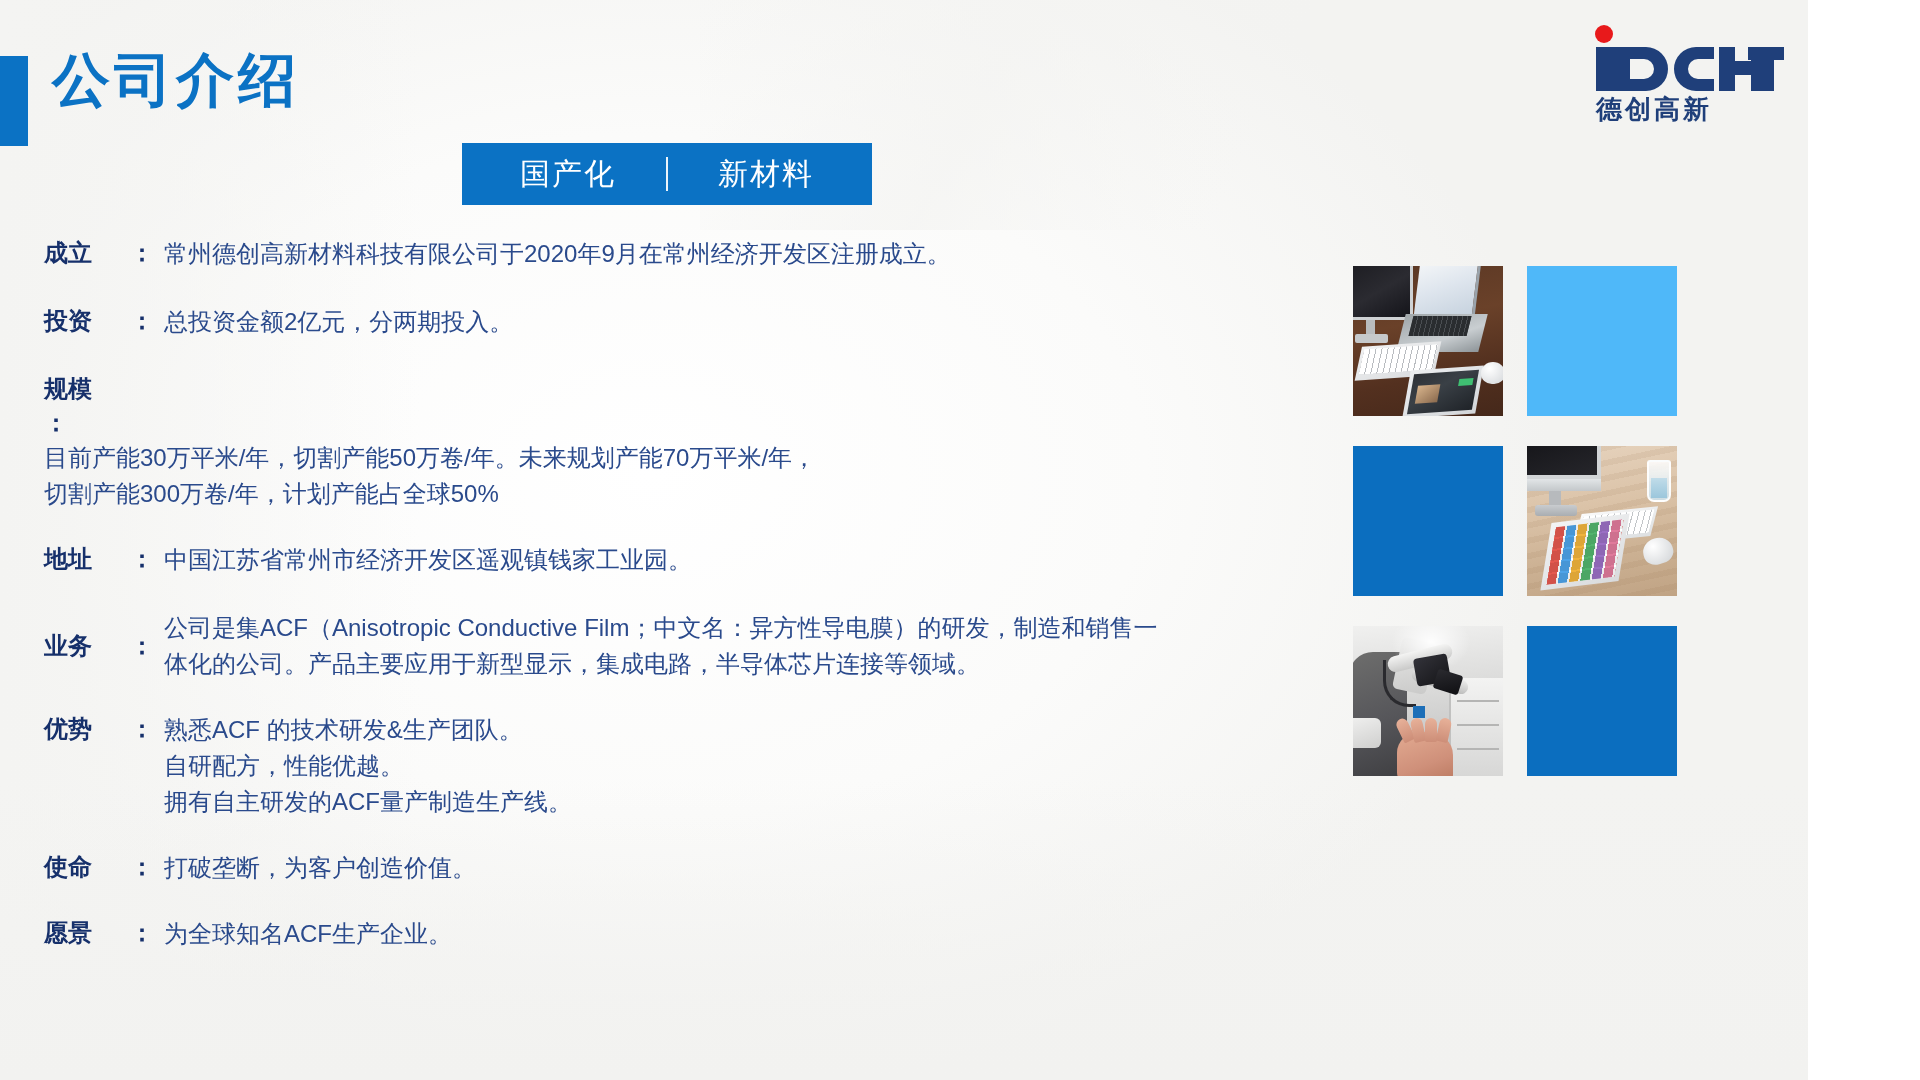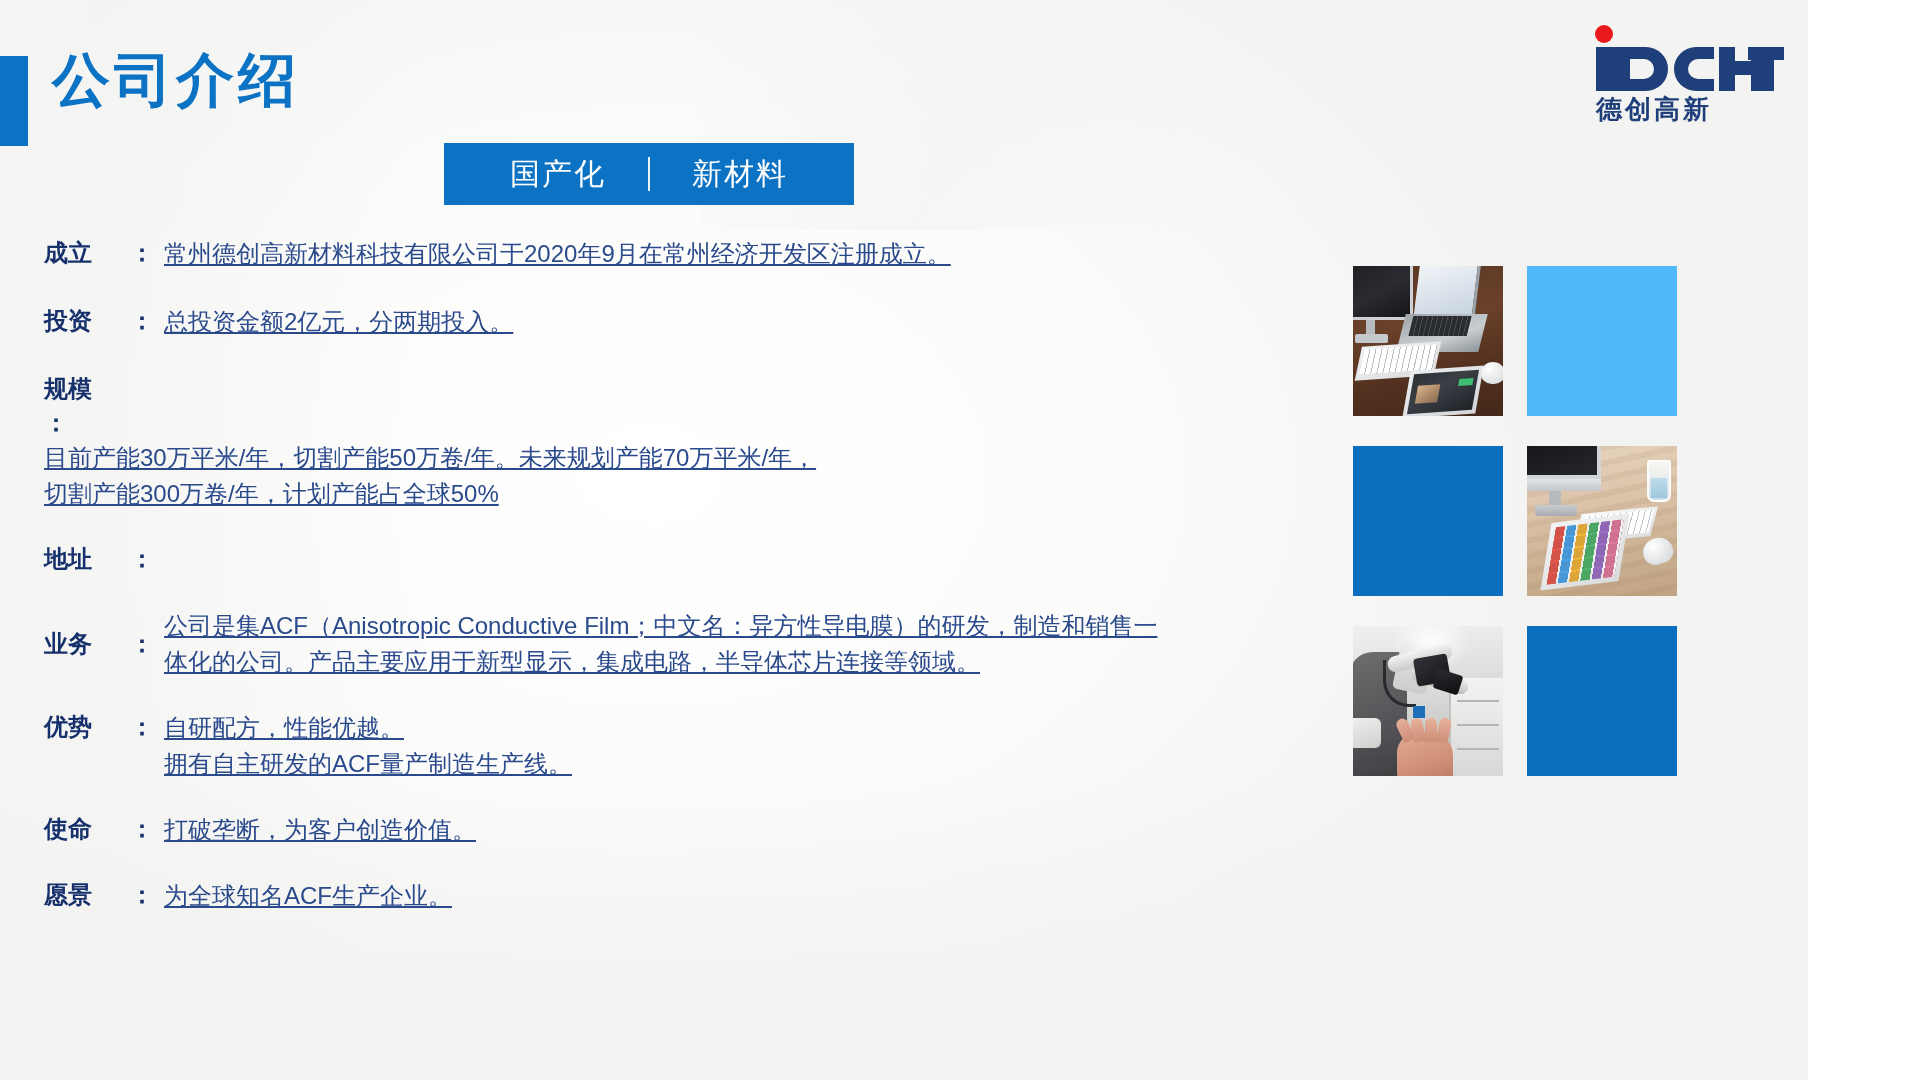--- a/index.html
+++ b/index.html
@@ -63,27 +63,27 @@
   .logo {
     position: absolute;
     right: 24px; top: 18px;
     width: 196px; height: 108px;
   }
   .logo svg { display:block; }
 
   
   .tag-banner {
     position: absolute;
-    left: 444px; top: 143px;
+    left: 462px; top: 143px;
     width: 410px; height: 62px;
     background: #0B72C4;
     display: flex;
     align-items: center;
     justify-content: center;
-    gap: 4px;
+    gap: 12px;
   }
   .tag-banner .tag-text {
     color: #ffffff;
     font-size: 30px;
     letter-spacing: 2px;
     padding: 0 38px;
     white-space: nowrap;
   }
   .tag-banner .tag-sep {
     width: 2px;
@@ -118,21 +118,20 @@
     font-weight: bold;
     color: #16306B;
     line-height: 34px;
     padding-right: 10px;
   }
   .row-body {
     flex: 1 1 auto;
     font-size: 24px;
     color: #2A4A8C;
     line-height: 36px;
-    text-decoration: underline;
   }
   .row-body .ln { display: block; white-space: nowrap; }
 
   
   .row.r-found  { margin-bottom: 32px; }
   .row.r-invest { margin-bottom: 32px; }
   .row.r-scale  { margin-bottom: 30px; flex-direction: column; }
   .row.r-addr   { margin-bottom: 32px; }
   .row.r-biz    { margin-bottom: 30px; align-items: center; }
   .row.r-adv    { margin-bottom: 30px; }
@@ -451,35 +450,39 @@
       <span class="row-colon">：</span>
       <span class="row-body">
         <span class="ln">目前产能30万平米/年，切割产能50万卷/年。未来规划产能70万平米/年，</span>
         <span class="ln">切割产能300万卷/年，计划产能占全球50%</span>
       </span>
     </div>
 
     <div class="row r-addr">
       <span class="row-label">地址</span>
       <span class="row-colon">：</span>
+      <span class="row-body">
+        <span class="ln">中国江苏省常州市经济开发区遥观镇钱家工业园。</span>
+      </span>
     </div>
 
     <div class="row r-biz">
       <span class="row-label">业务</span>
       <span class="row-colon">：</span>
       <span class="row-body">
         <span class="ln">公司是集ACF（Anisotropic Conductive Film；中文名：异方性导电膜）的研发，制造和销售一</span>
         <span class="ln">体化的公司。产品主要应用于新型显示，集成电路，半导体芯片连接等领域。</span>
       </span>
     </div>
 
     <div class="row r-adv">
       <span class="row-label">优势</span>
       <span class="row-colon">：</span>
       <span class="row-body">
+        <span class="ln">熟悉ACF 的技术研发&amp;生产团队。</span>
         <span class="ln">自研配方，性能优越。</span>
         <span class="ln">拥有自主研发的ACF量产制造生产线。</span>
       </span>
     </div>
 
     <div class="row r-mission">
       <span class="row-label">使命</span>
       <span class="row-colon">：</span>
       <span class="row-body">
         <span class="ln">打破垄断，为客户创造价值。</span>

